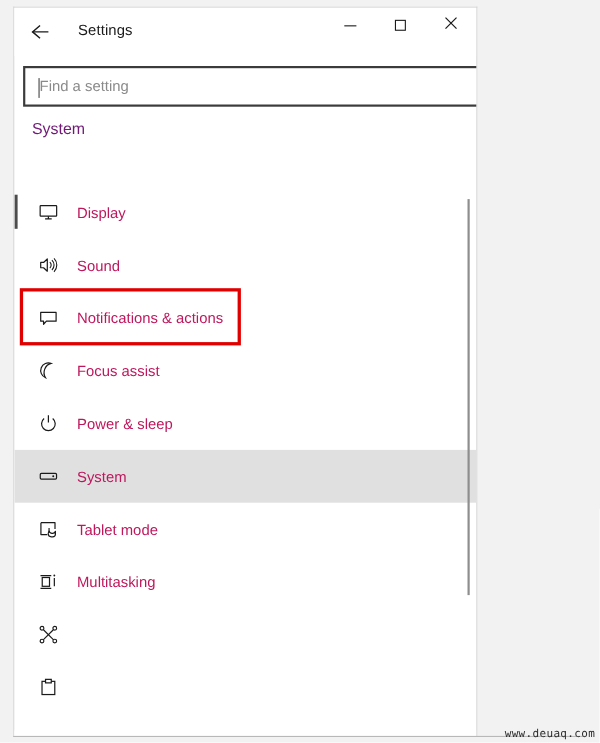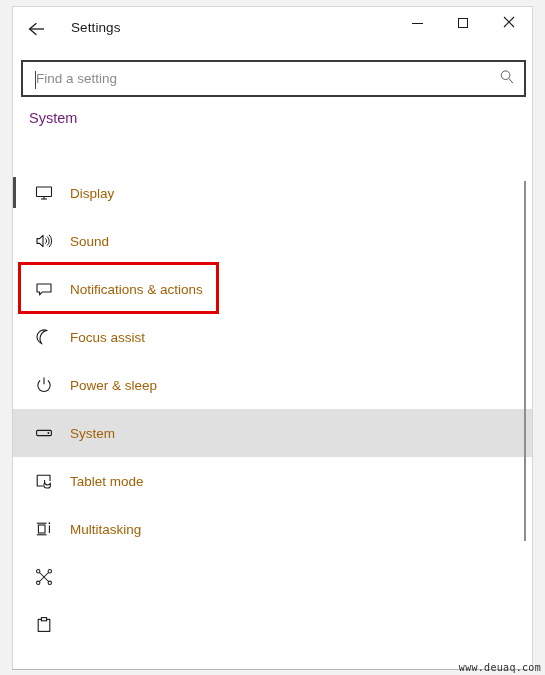--- a/index.html
+++ b/index.html
@@ -10,21 +10,21 @@
     width: 545px;
     height: 675px;
     background: #f2f2f2;
     font-family: "Liberation Sans", sans-serif;
     overflow: hidden;
   }
   #window {
     position: absolute;
     left: 12px;
     top: 6px;
-    width: 521px;
+    width: 422px;
     height: 664px;
     background: #ffffff;
     border: 1px solid #d6d6d6;
     border-bottom: none;
     box-sizing: border-box;
     overflow: hidden;
   }
   
   #titlebar {
     position: relative;
@@ -154,21 +154,21 @@
     display: flex;
     align-items: center;
     justify-content: center;
     flex: 0 0 auto;
     color: #1a1a1a;
   }
   .nav-icon svg { display: block; }
   .nav-label {
     margin-left: 11px;
     font-size: 13.5px;
-    color: #a16207;
+    color: #be185d;
   }
   #sel-indicator {
     position: absolute;
     left: 0px;
     top: 8px;
     width: 3px;
     height: 31px;
     background: #4c4c4c;
   }
   

